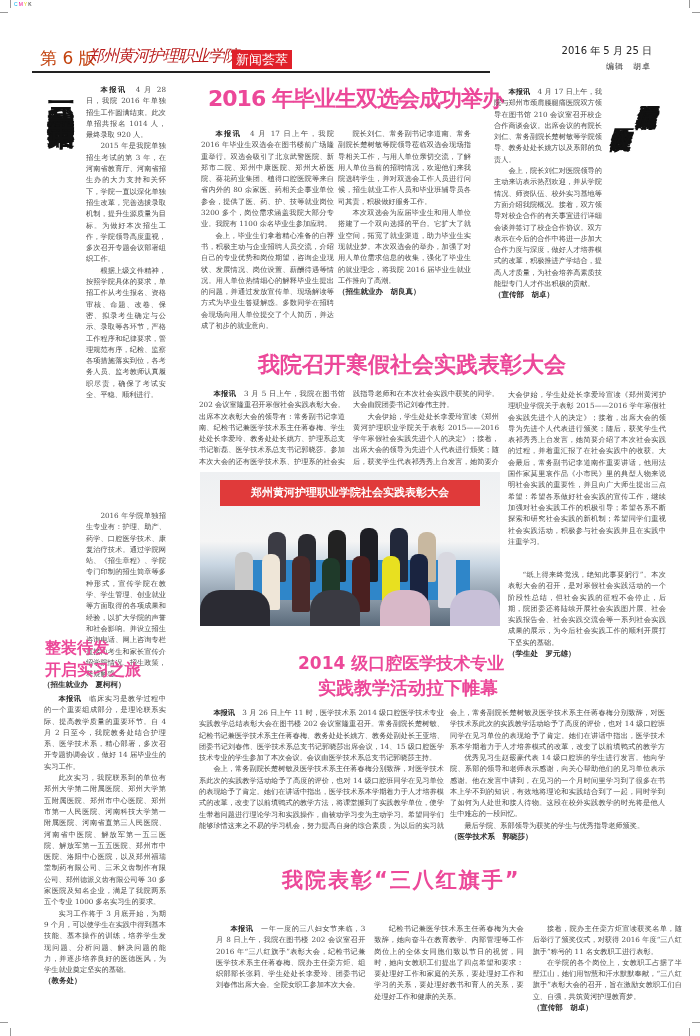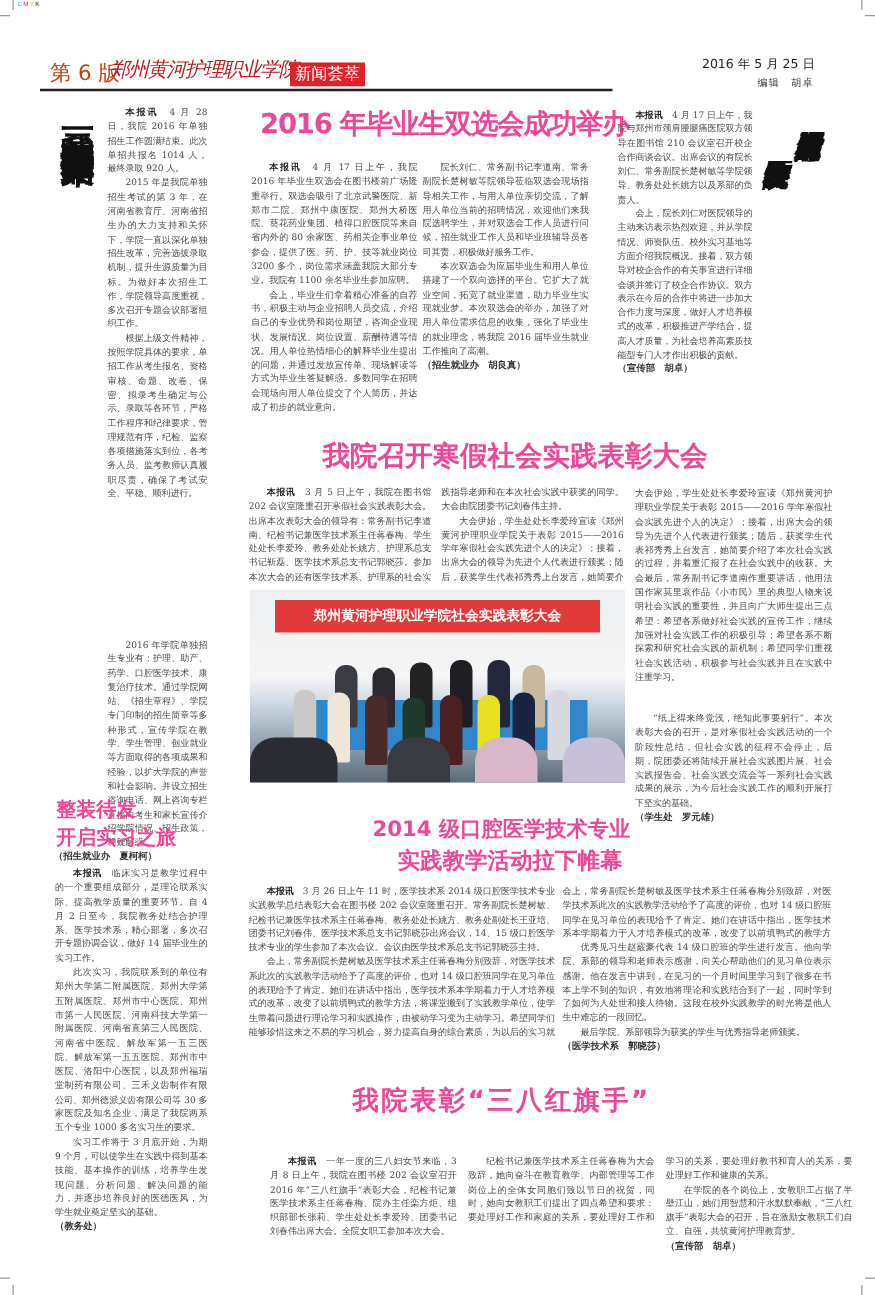--- a/index.html
+++ b/index.html
@@ -137,15 +137,16 @@
   <p style="text-indent:0;height:45px;overflow:hidden;">会上，常务副院长楚树敏及医学技术系主任蒋春梅分别致辞，对医学技术系此次的实践教学活动给予了高度的评价，也对 14 级口腔班同学在见习单位的表现给予了肯定。她们在讲话中指出，医学技术系本学期着力于人才培养模式的改革，改变了以前填鸭式的教学方法，将课堂搬到了实践教学单位，使学生带着问题进行理论学习和实践操作，由被动学习变为主动学习。希望同学们能够珍惜这来之不易的学习机会，努力提高自身的综合素质，为以后的实习就业做好准备。同时希望 15 级的同学以 14 级的同学为榜样，发扬勤学好问，踏实肯干的作风迎接即将到来的见习教学学习。</p>
   <p>优秀见习生赵霰豪代表 14 级口腔班的学生进行发言。他向学院、系部的领导和老师表示感谢，向关心帮助他们的见习单位表示感谢。他在发言中讲到，在见习的一个月时间里学习到了很多在书本上学不到的知识，有效地将理论和实践结合到了一起，同时学到了如何为人处世和接人待物。这段在校外实践教学的时光将是他人生中难忘的一段回忆。</p>
   <p>最后学院、系部领导为获奖的学生与优秀指导老师颁奖。</p>
   <div class="byline">（医学技术系　郭晓莎）</div>
 </div>
 
 <div class="abs hhead" style="left:282px;top:866px;font-size:21px;letter-spacing:2px;">我院表彰“三八红旗手”</div>
 <div class="col body-text" style="left:216px;top:903px;width:466px;height:100px;column-count:3;column-gap:9px;margin-top:20px;">
   <p><span class="lead">本报讯</span>　<span>一年一度的三八妇女节来临，3 月 8 日上午，我院在图书楼 202 会议室召开 2016 年“三八红旗手”表彰大会，纪检书记兼医学技术系主任蒋春梅、院办主任栾方炬、组织部部长张莉、学生处处长李爱玲、团委书记刘春伟出席大会。全院女职工参加本次大会。</span></p>
   <p>纪检书记兼医学技术系主任蒋春梅为大会致辞，她向奋斗在教育教学、内部管理等工作岗位上的全体女同胞们致以节日的祝贺，同时，她向女教职工们提出了四点希望和要求：要处理好工作和家庭的关系，要处理好工作和学习的关系，要处理好教书和育人的关系，要处理好工作和健康的关系。</p>
+  <p>接着，院办主任栾方炬宣读获奖名单，随后举行了颁奖仪式，对获得 2016 年度“三八红旗手”称号的 11 名女教职工进行表彰。</p>
   <p>在学院的各个岗位上，女教职工占据了半壁江山，她们用智慧和汗水默默奉献，“三八红旗手”表彰大会的召开，旨在激励女教职工们自立、自强，共筑黄河护理教育梦。</p>
   <div class="byline">（宣传部　胡卓）</div>
 </div>
 
 </body></html>

